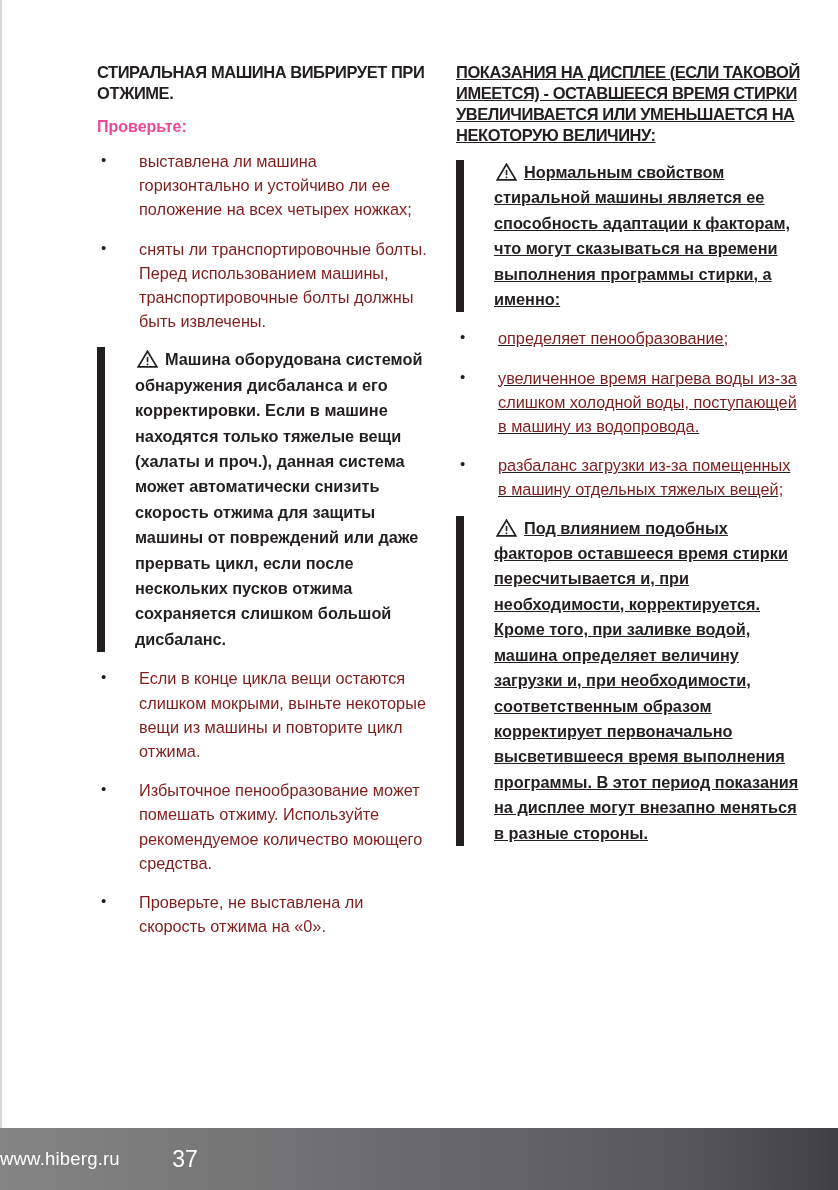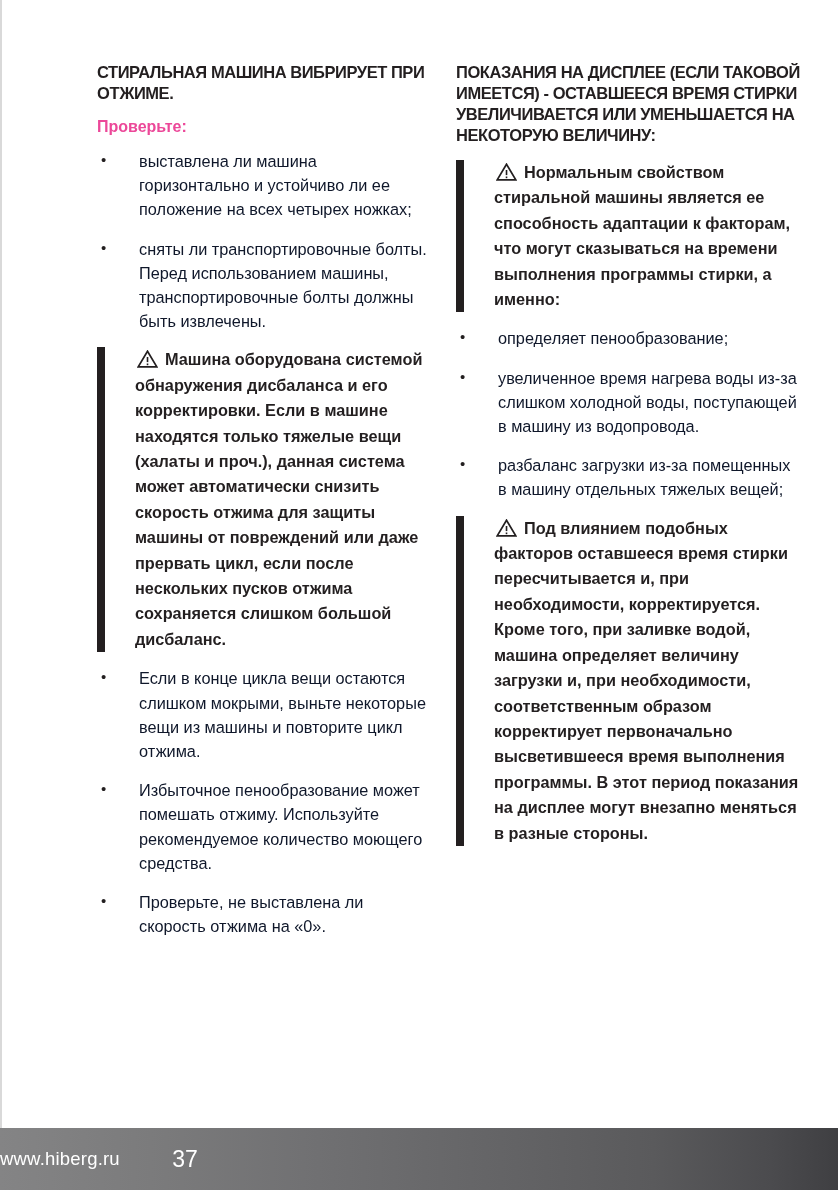--- a/index.html
+++ b/index.html
@@ -43,21 +43,21 @@
     align-items: flex-start;
     gap: 0;
     margin-left: 8px;
   }
 
   .col {
     width: 345px;
     box-sizing: border-box;
   }
   .col-left  { padding-right: 12px; }
-  .col-right { margin-left: 14px; }
+  .col-right { margin-left: 14px; text-decoration: underline; }
 
   
   h2.section-heading {
     font-size: 16.5px;
     line-height: 21px;
     font-weight: bold;
     margin: 0 0 12px 0;
     letter-spacing: -0.2px;
     text-transform: none;
     color: #231f20;
@@ -79,21 +79,21 @@
     list-style: none;
     margin: 0 0 0 0;
     padding: 0;
   }
   ul.bullets > li {
     position: relative;
     padding-left: 42px;
     font-size: 16.3px;
     line-height: 24.2px;
     margin-bottom: 15px;
-    color: #0f172a;
+    color: #7f1d1d;
   }
   ul.bullets > li:last-child { margin-bottom: 0; }
   ul.bullets > li::before {
     content: "\2022";
     position: absolute;
     left: 4px;
     top: -1px;
     font-size: 15px;
     line-height: 24.2px;
     color: #231f20;

